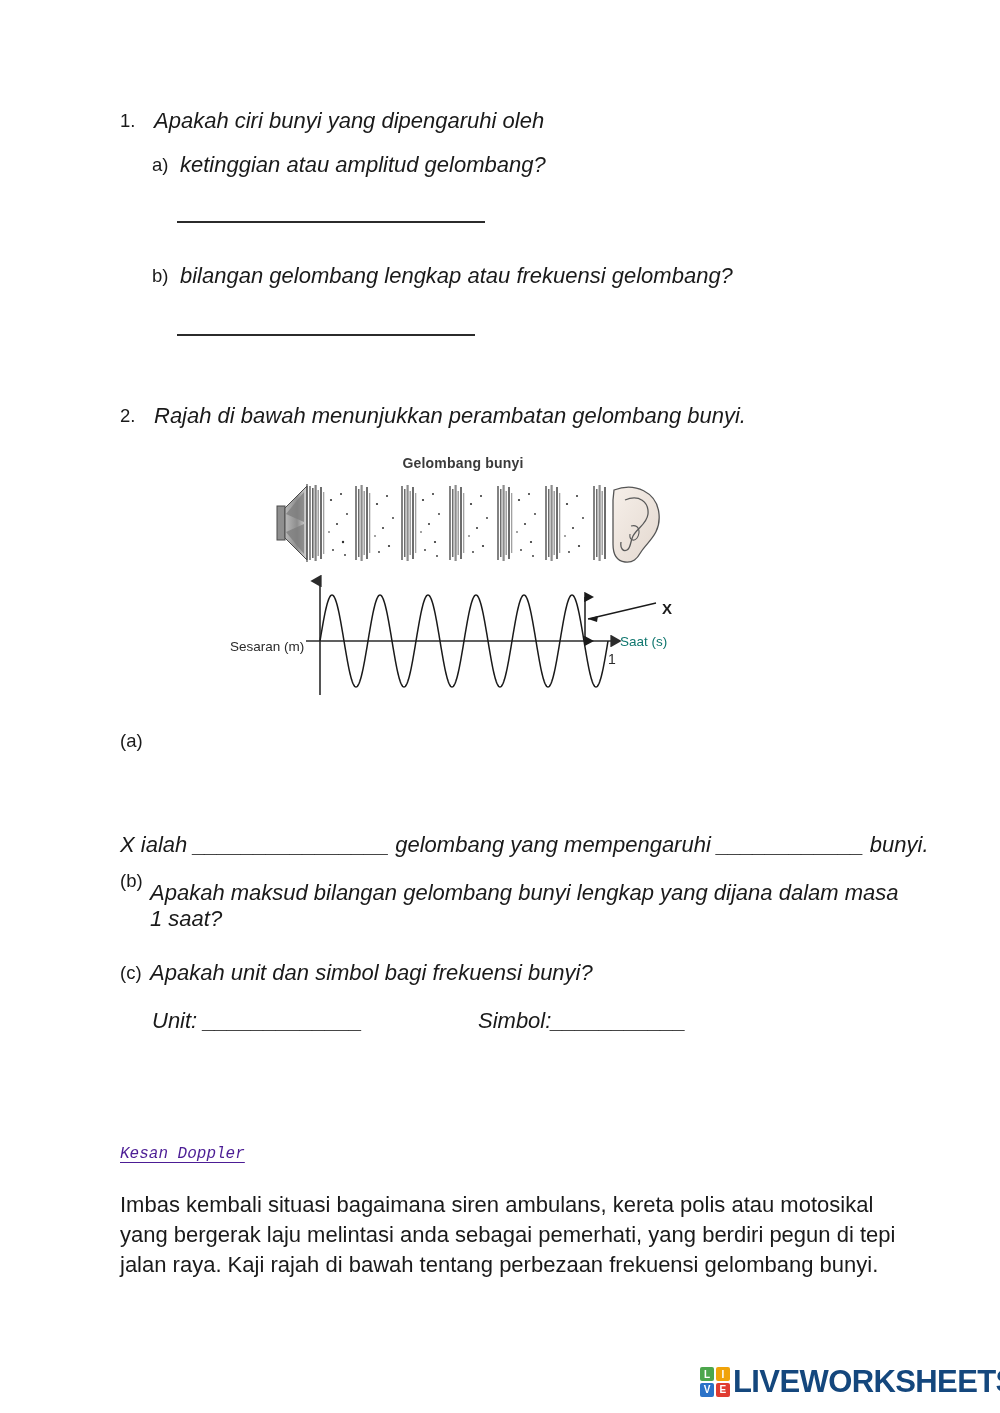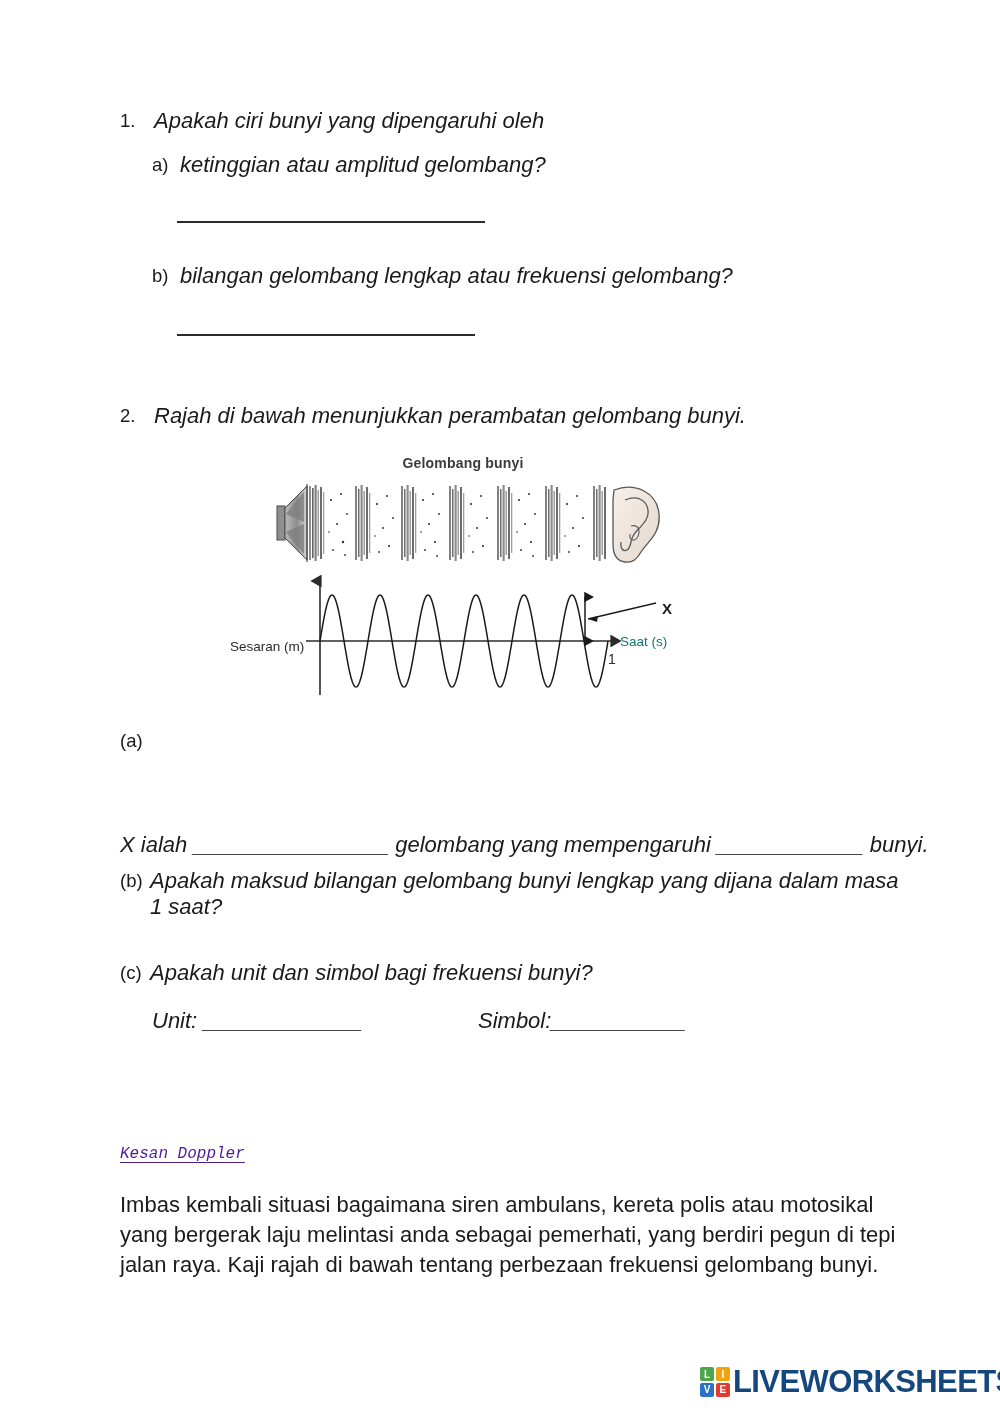--- a/index.html
+++ b/index.html
@@ -370,21 +370,21 @@
     </div>
   </div>
 
   <div class="q-row" style="left:120px; top:728px; width:820px;">
     <div class="q-num" style="width:30px; flex:0 0 30px;">(a)</div>
   </div>
   <div class="q-text" style="position:absolute; left:120px; top:788px; width:820px;margin-top:44px;">X ialah ________________ gelombang yang mempengaruhi ____________ bunyi.</div>
 
   <div class="q-row" style="left:120px; top:868px; width:790px;">
     <div class="q-num" style="width:30px; flex:0 0 30px;">(b)</div>
-    <div class="q-text" style="width:760px;">Apakah maksud bilangan gelombang bunyi lengkap yang dijana dalam masa 1 saat?</div>
+    <div class="q-text" style="width:760px;margin-top:12px;">Apakah maksud bilangan gelombang bunyi lengkap yang dijana dalam masa 1 saat?</div>
   </div>
 
   <div class="q-row" style="left:120px; top:960px; width:790px;">
     <div class="q-num" style="width:30px; flex:0 0 30px;">(c)</div>
     <div class="q-text">Apakah unit dan simbol bagi frekuensi bunyi?</div>
   </div>
 
   <div class="q-text" style="position:absolute; left:152px; top:1008px;">
     <span>Unit:</span>
     <span>_____________</span>

